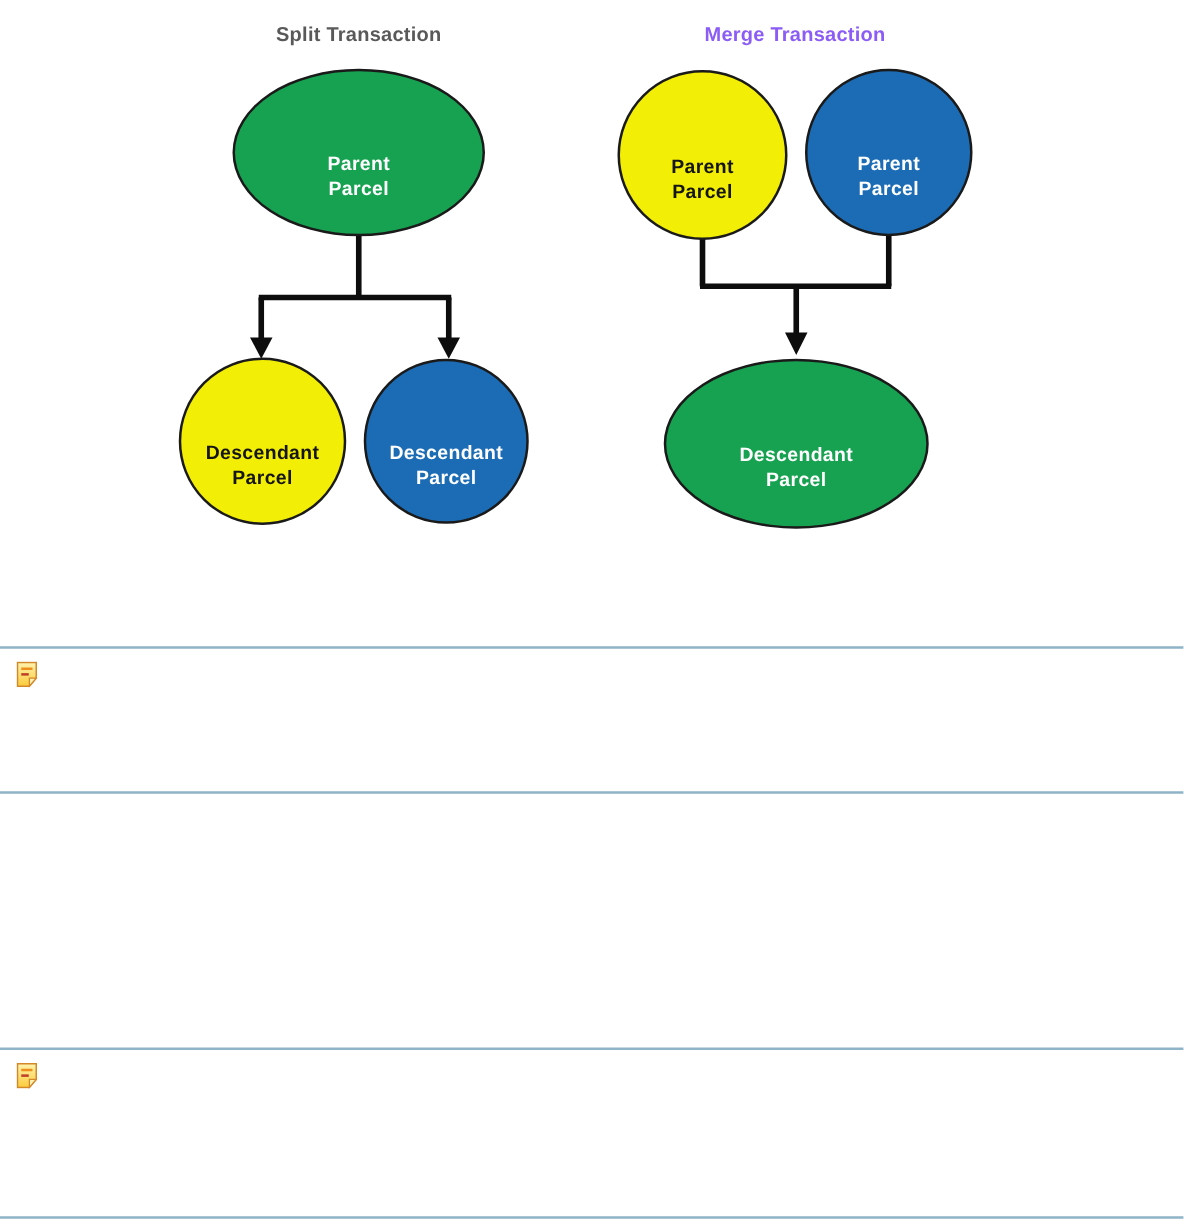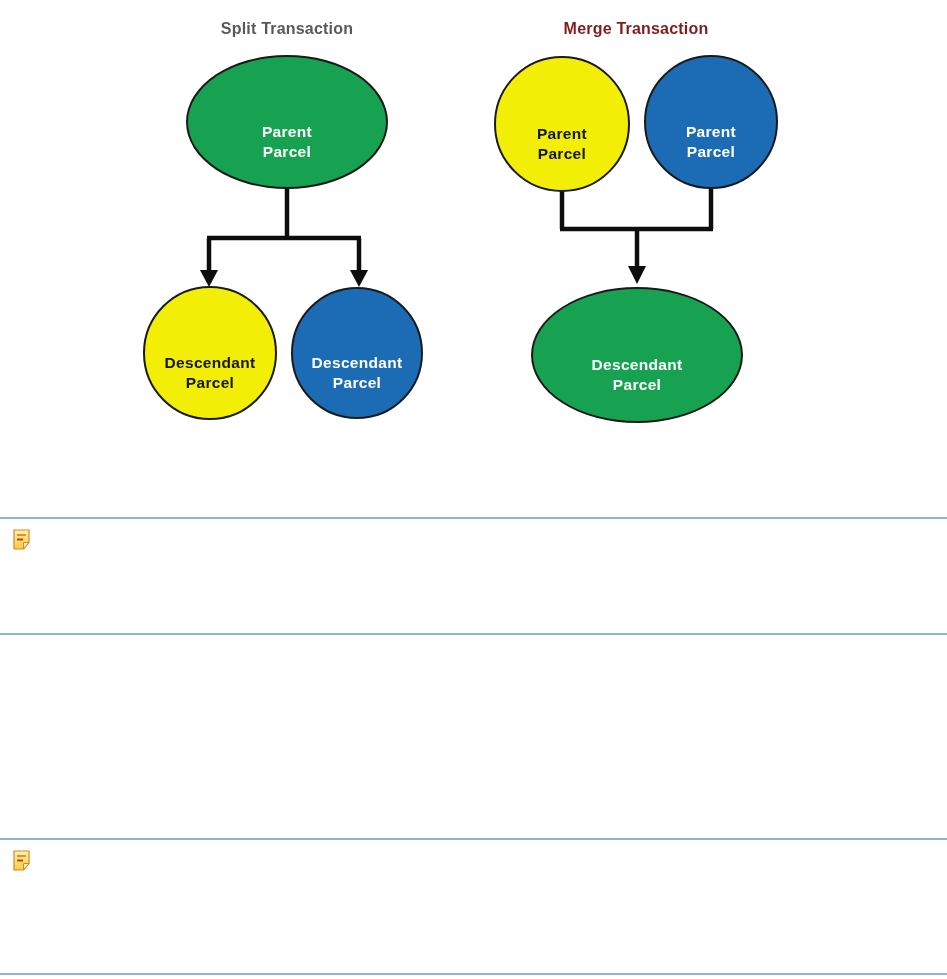--- a/index.html
+++ b/index.html
@@ -84,21 +84,21 @@
       <path d="M562 190 V229" stroke="#0d0d0d" stroke-width="4.5" fill="none"></path>
       <path d="M711 188 V229" stroke="#0d0d0d" stroke-width="4.5" fill="none"></path>
 
       <path d="M560 229 H713" stroke="#0d0d0d" stroke-width="4.5" fill="none"></path>
 
       <path d="M637 229 V268" stroke="#0d0d0d" stroke-width="4.5" fill="none"></path>
       <polygon points="628,266 646,266 637,284" fill="#0d0d0d"></polygon>
     </svg>
 
     <div class="diagram-title" style="left: 187px; top: 20px; width: 200px; color: rgb(89, 89, 89);">Split Transaction</div>
-    <div class="diagram-title" style="left: 536px; top: 20px; width: 200px; color: #7f1d1d;">Merge Transaction</div>
+    <div class="diagram-title" style="left: 536px; top: 20px; width: 200px; color: #8b5cf6;">Merge Transaction</div>
 
     <div class="node" style="left: 186px; top: 55px; width: 202px; height: 134px; background-color: rgb(23, 162, 81);">
       <span class="node-label" style="color: rgb(255, 255, 255);">Parent
 Parcel</span>
     </div>
     <div class="node" style="left: 143px; top: 286px; width: 134px; height: 134px; background-color: rgb(242, 238, 5);">
       <span class="node-label" style="color: rgb(21, 21, 21);">Descendant
 Parcel</span>
     </div>
     <div class="node" style="left: 291px; top: 287px; width: 132px; height: 132px; background-color: rgb(28, 108, 181);">

